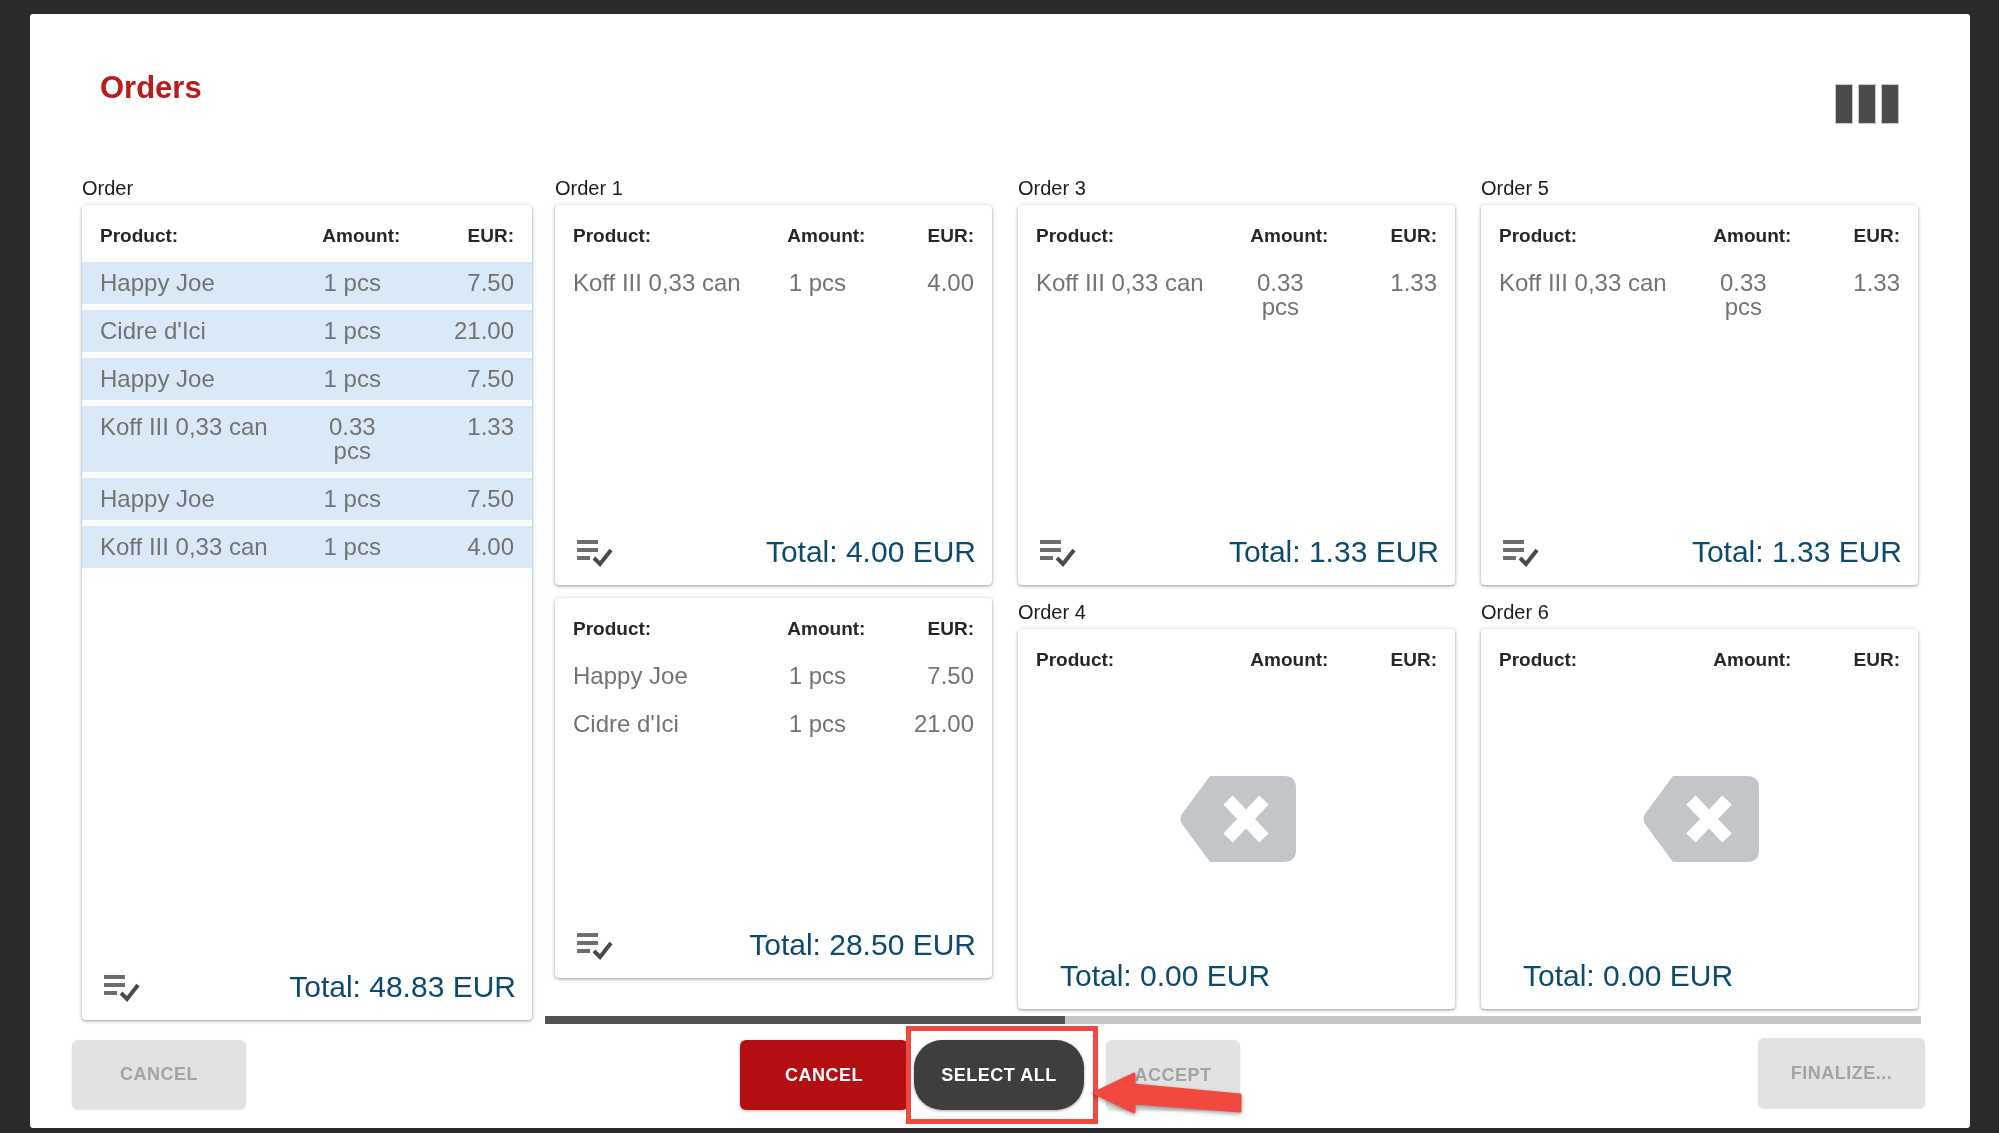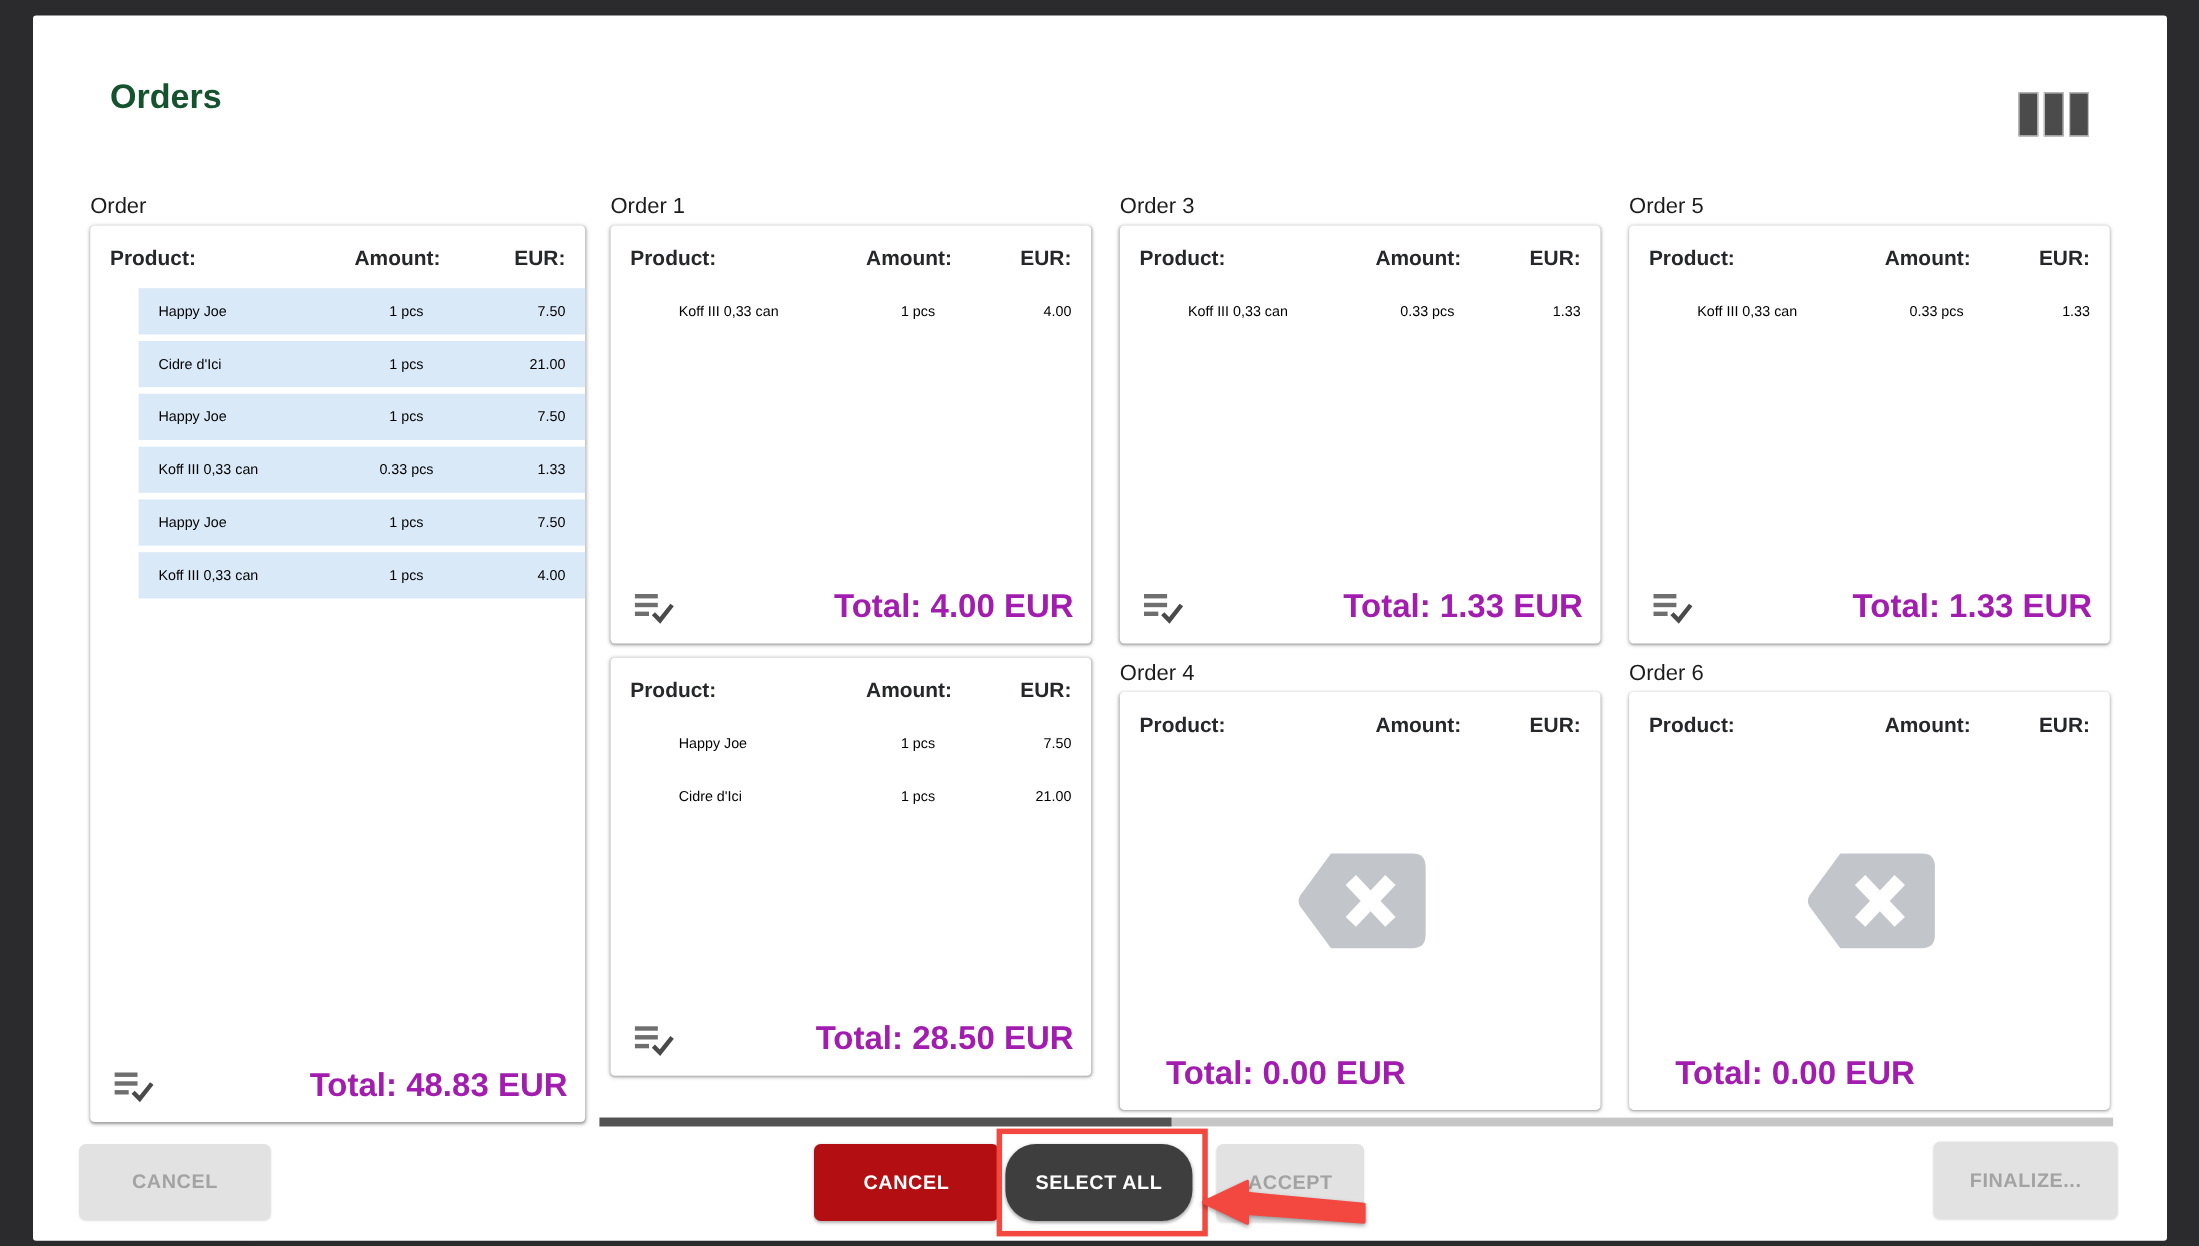--- a/index.html
+++ b/index.html
@@ -1,41 +1,41 @@
 <!DOCTYPE html>
 <html><head>
 <meta charset="utf-8">
 <style>
   html,body{margin:0;padding:0;width:1999px;height:1133px;background:#2b2b2d;
     font-family:"Liberation Sans",sans-serif;overflow:hidden;}
   .window{position:absolute;left:30px;top:14px;width:1940px;height:1114px;
     background:#ffffff;border-radius:3px;overflow:hidden;}
-  .page-title{position:absolute;left:70px;top:56px;font-size:31px;font-weight:700;color:#14532d;}
+  .page-title{position:absolute;left:70px;top:56px;font-size:31px;font-weight:700;color:#b91c1c;}
   .columns-icon{position:absolute;left:1805px;top:70px;display:flex;gap:5px;cursor:pointer;}
   .columns-icon .bar{width:16px;height:38px;background:#4b4b4b;border:1px solid #c9c9c9;}
   
   .left-slot{position:absolute;left:52px;top:160px;width:450px;}
   .orders-grid{position:absolute;left:525px;top:160px;width:1205px;display:grid;
     grid-template-columns:repeat(3,437px);grid-template-rows:repeat(2,auto);
     grid-auto-flow:column;column-gap:26px;row-gap:13px;}
   .cell .card{height:380px;}
   .left-slot .card{height:815px;width:450px;}
   .order-label{font-size:20px;color:#1c1c1c;line-height:28px;margin-bottom:3px;}
   .card{background:#fff;border-radius:4px;box-shadow:0 1px 4px rgba(0,0,0,.28),0 1px 2px rgba(0,0,0,.18);
     display:flex;flex-direction:column;box-sizing:border-box;}
   .hdr{display:flex;padding:20px 18px 0 18px;margin-bottom:15px;font-size:19px;font-weight:700;color:#26272a;}
-  .prow{display:flex;padding:9px 18px;font-size:13px;color:#000000;line-height:24px;margin-left:44px;}
+  .prow{display:flex;padding:9px 18px;font-size:24px;color:#737373;line-height:24px;}
   .selected .prow{background:#d9e9f7;margin-bottom:5px;padding:9px 18px;}
   .cell .prow{margin-bottom:6px;}
   .c-prod{flex:1.45;text-align:left;}
   .c-amt{flex:1;display:flex;justify-content:center;}
   .c-amt span{max-width:60px;text-align:center;}
   .c-eur{flex:.75;text-align:right;}
   .card-footer{margin-top:auto;display:flex;align-items:center;padding:8px 16px 16px 22px;}
-  .total{margin-left:auto;font-size:30px;font-weight:700;color:#a21caf;white-space:nowrap;}
+  .total{margin-left:auto;font-size:30px;font-weight:400;color:#0c4a6e;white-space:nowrap;}
   .empty .total{margin-left:20px;}
   .list-icon{flex:0 0 auto;}
   .empty-zone{display:none;}
   .empty .empty-zone{display:flex;flex:1;align-items:center;justify-content:center;}
   
   .hscroll{position:absolute;left:515px;top:1002px;width:1376px;height:8px;background:#c6c6c6;}
   .hscroll .thumb{position:absolute;left:0;top:0;width:520px;height:8px;background:#535353;cursor:pointer;}
   
   .btn{position:absolute;top:1026px;height:70px;border:none;border-radius:6px;
     font-family:"Liberation Sans",sans-serif;font-size:18px;font-weight:700;letter-spacing:.5px;cursor:pointer;}

